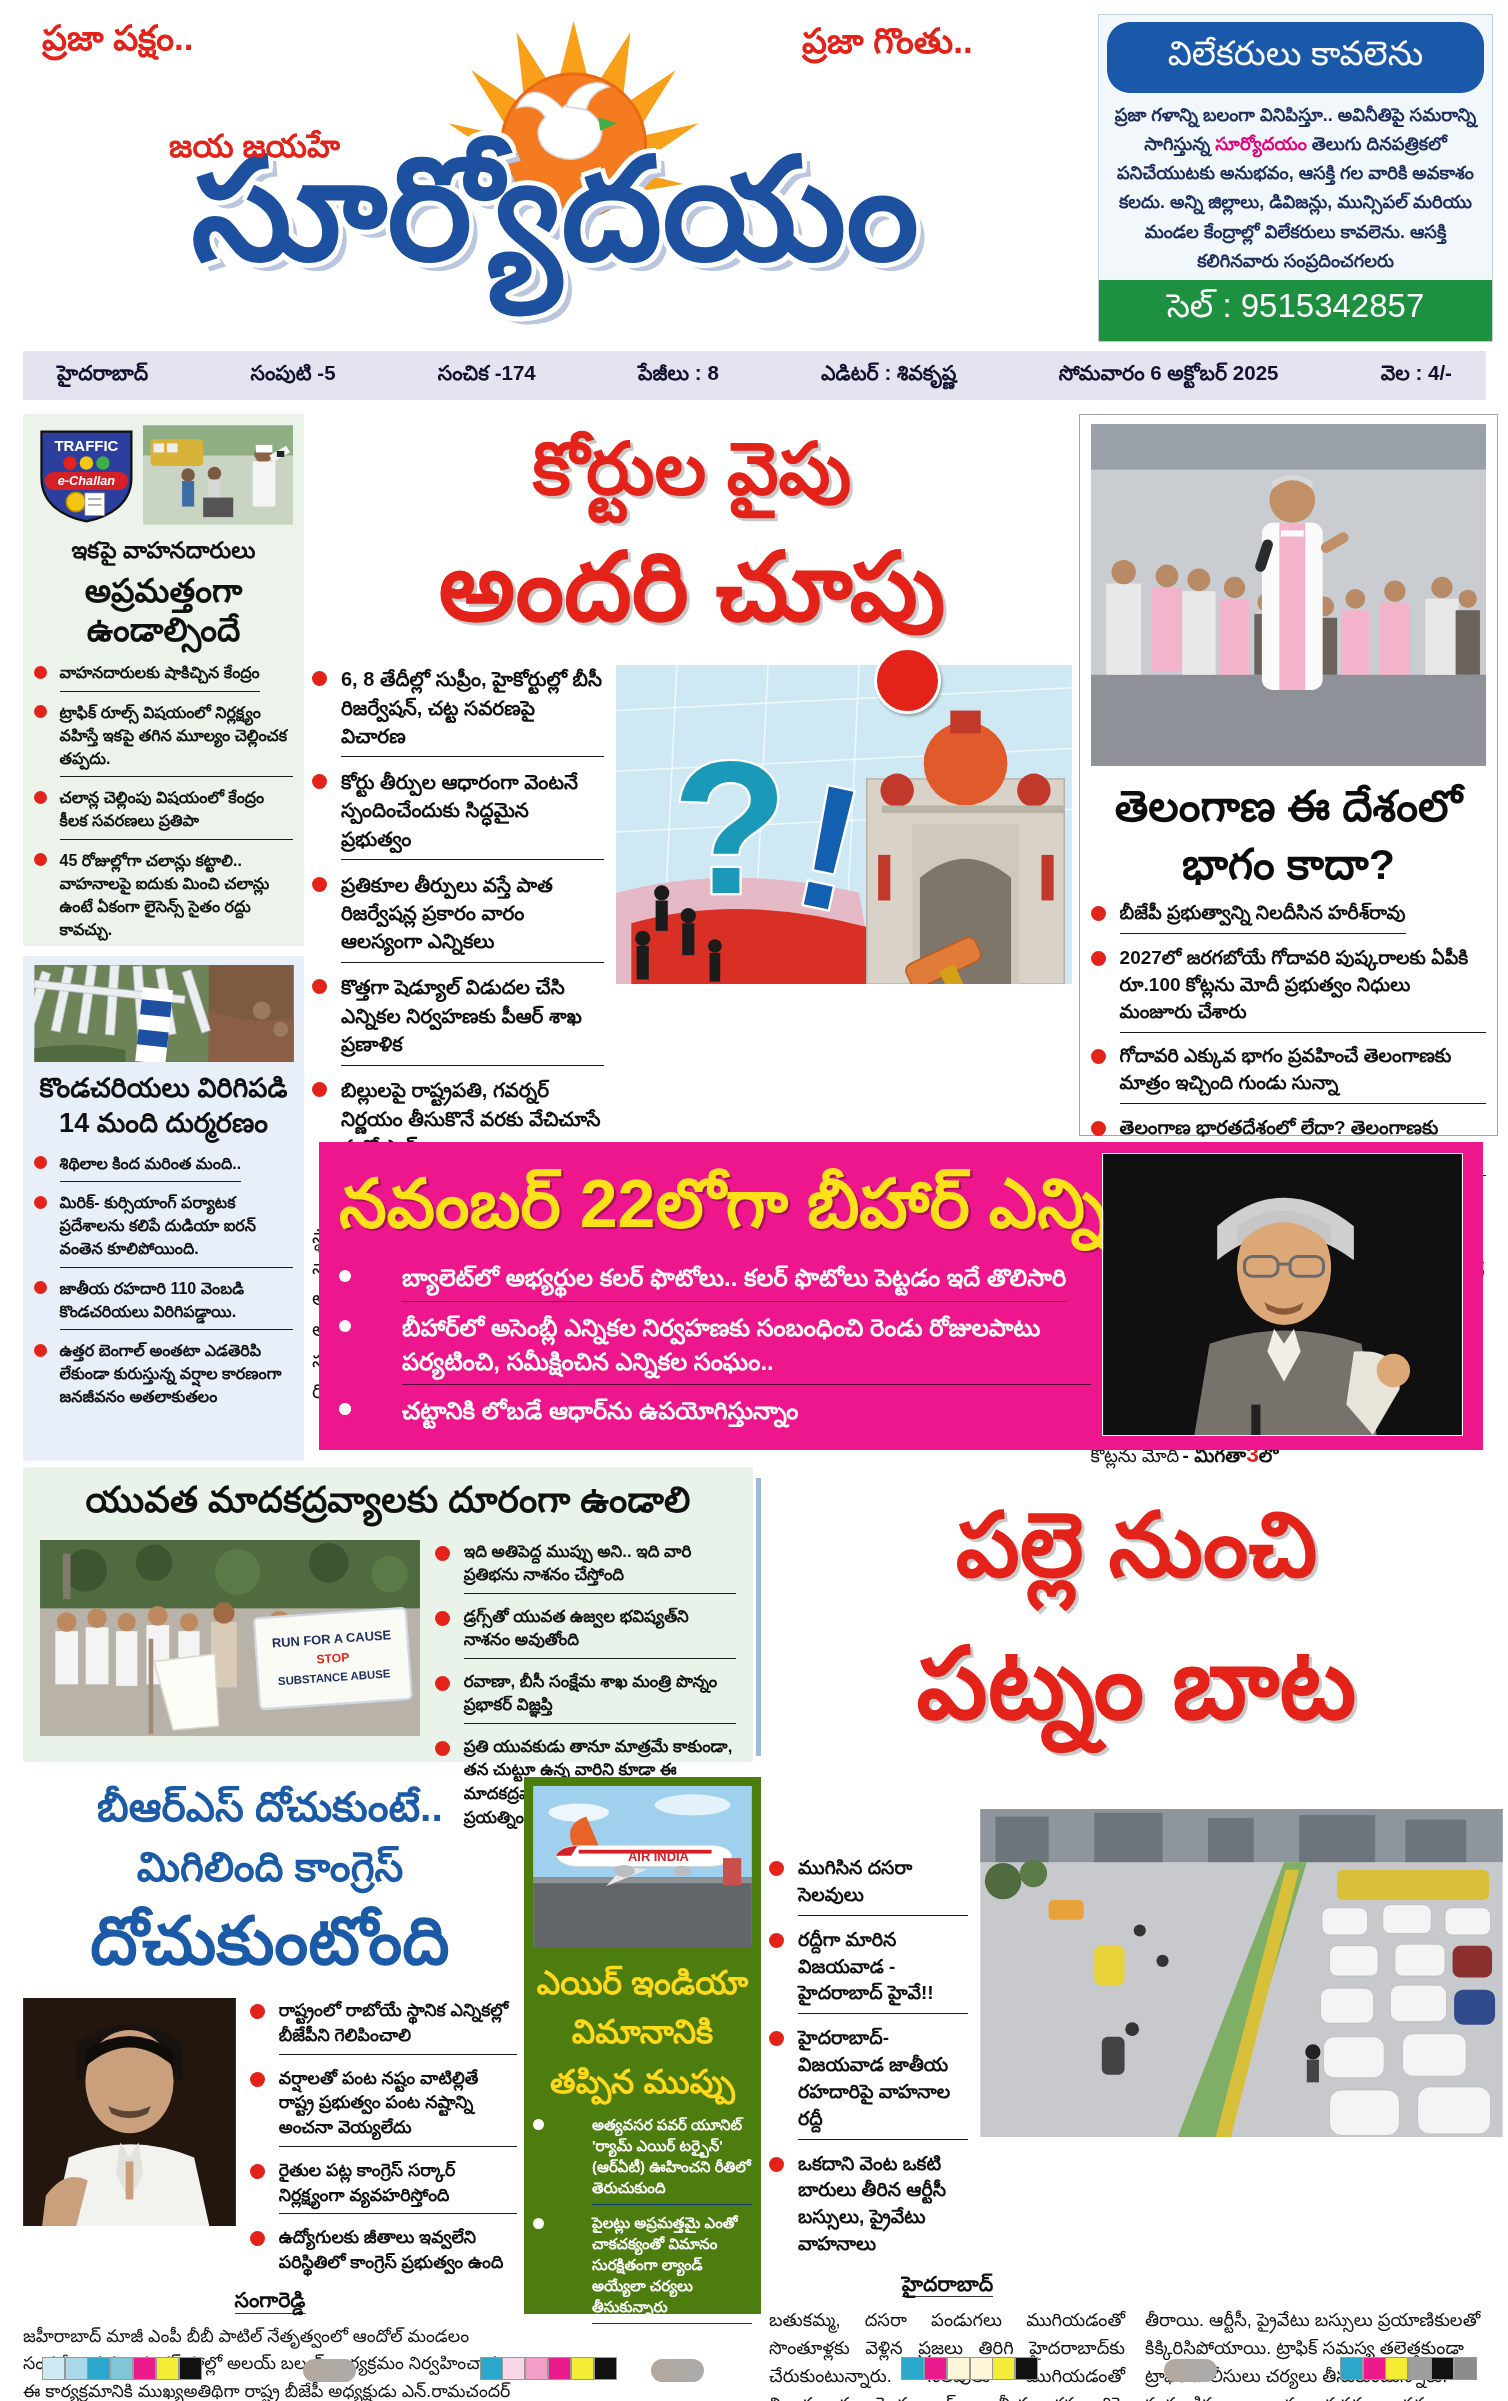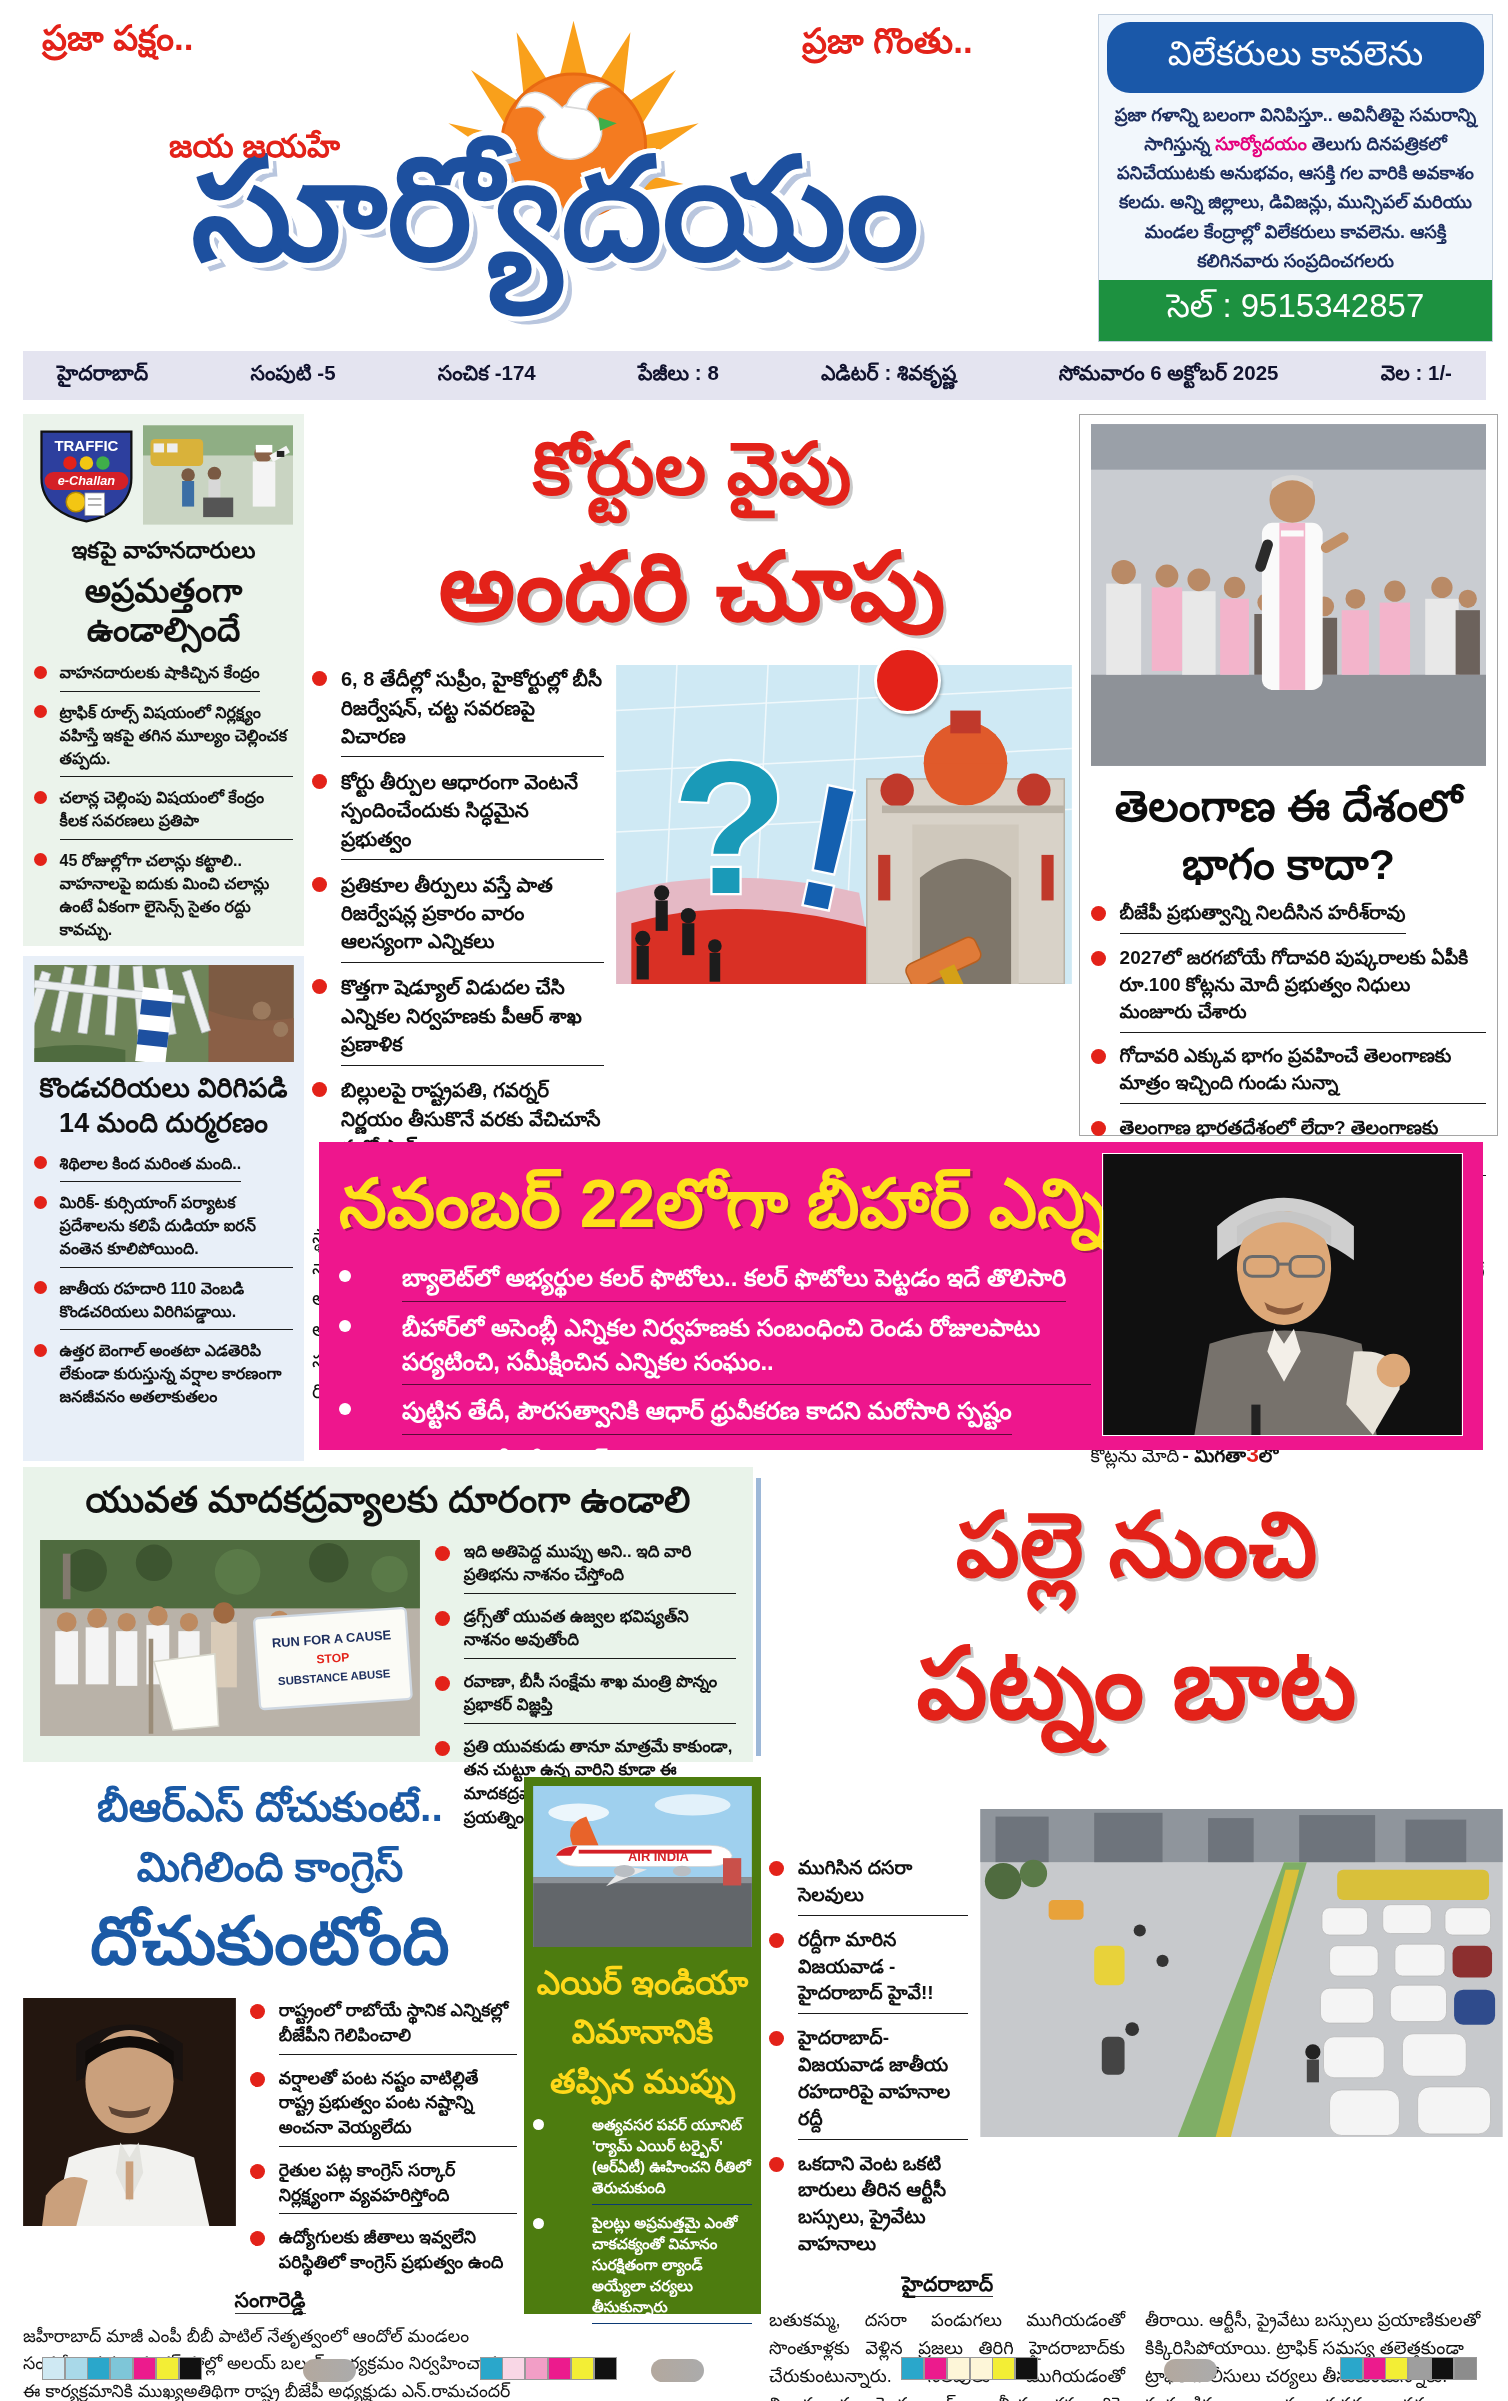--- a/index.html
+++ b/index.html
@@ -183,21 +183,21 @@
     </div>
   </div>
 
   <div class="infobar">
     <span>హైదరాబాద్</span>
     <span>సంపుటి -5</span>
     <span>సంచిక -174</span>
     <span>పేజీలు : 8</span>
     <span>ఎడిటర్ : శివకృష్ణ</span>
     <span>సోమవారం 6 అక్టోబర్ 2025</span>
-    <span>వెల : 1/-</span>
+    <span>వెల : 4/-</span>
   </div>
 
   <div class="card-green">
     <div class="imgrow">
       <svg class="ph" width="106" height="100" viewBox="0 0 140 132">
         <path d="M10 8 H130 V70 C130 105 100 122 70 128 C40 122 10 105 10 70 Z" fill="#2d3f9e" stroke="#111" stroke-width="3"></path>
         <text x="70" y="34" text-anchor="middle" font-size="20" font-weight="bold" fill="#fff">TRAFFIC</text>
         <circle cx="48" cy="50" r="9" fill="#e32219"></circle>
           <circle cx="70" cy="50" r="9" fill="#f3c613"></circle>
           <circle cx="92" cy="50" r="9" fill="#3fae49"></circle>
@@ -401,21 +401,21 @@
       <span class="bodytxt" style="font-size:18px;">సబ్ కా సాథ్.. సబ్ కా వికాస్ అంటూ బీజేపీ కేంద్రం బక్వాస్ మాటలు మాట్లాడుతుందని హరీశ్‌రావు విమర్శించారు. 2027లో జరగబోయే గోదావరి పుష్కరాలకు ఏపీకి రూ.100 కోట్లను మోదీ</span>
       <span class="cont" style="font-size:19px;"> <span>- మిగతా</span><span class="n">3</span><span>లో</span></span>
     </div>
   </div>
 
   <div class="bihar">
     <div class="bihar-head">నవంబర్ 22లోగా బీహార్ ఎన్నికలు</div>
     <ul class="bul white">
       <li class="sep"><span class="dot w"></span><span class="bt">బ్యాలెట్‌లో అభ్యర్థుల కలర్ ఫొటోలు.. కలర్ ఫొటోలు పెట్టడం ఇదే తొలిసారి</span></li>
       <li class="sep"><span class="dot w"></span><span class="bt">బీహార్‌లో అసెంబ్లీ ఎన్నికల నిర్వహణకు సంబంధించి రెండు రోజులపాటు పర్యటించి, సమీక్షించిన ఎన్నికల సంఘం..</span></li>
-      <li class="sep"><span class="dot w"></span><span class="bt">పుట్టిన తేదీ, పౌరసత్వానికి ఆధార్ ధ్రువీకరణ కాదని మరోసారి స్పష్టం</span></li>
+      <li class="sep"><span class="dot w"></span></li>
       <li><span class="dot w"></span><span class="bt">చట్టానికి లోబడే ఆధార్‌ను ఉపయోగిస్తున్నాం</span></li>
     </ul>
     <svg class="ec-photo" viewBox="0 0 472 370">
       <rect width="472" height="370" fill="#101010"></rect>
       <path d="M150 95 Q236 20 330 95 L330 140 Q236 70 150 140 Z" fill="#cfcfcf"></path>
       <ellipse cx="238" cy="150" rx="62" ry="75" fill="#dda878"></ellipse>
       <path d="M176 120 Q236 60 300 120 L300 95 Q236 55 176 95 Z" fill="#c6c6c6"></path>
       <rect x="186" y="135" width="44" height="26" rx="10" fill="none" stroke="#6b6b6b" stroke-width="4"></rect>
       <rect x="246" y="135" width="44" height="26" rx="10" fill="none" stroke="#6b6b6b" stroke-width="4"></rect>
       <line x1="230" y1="145" x2="246" y2="145" stroke="#6b6b6b" stroke-width="4"></line>

